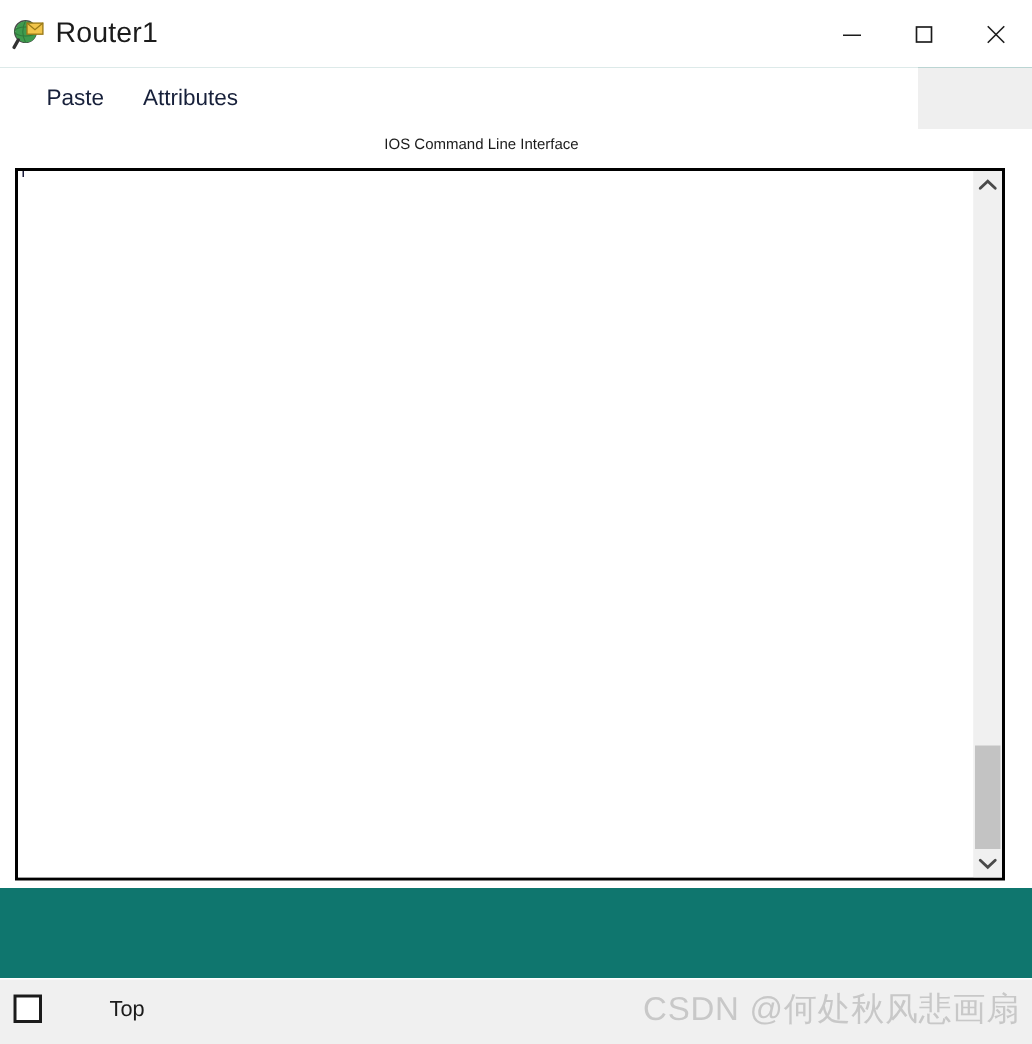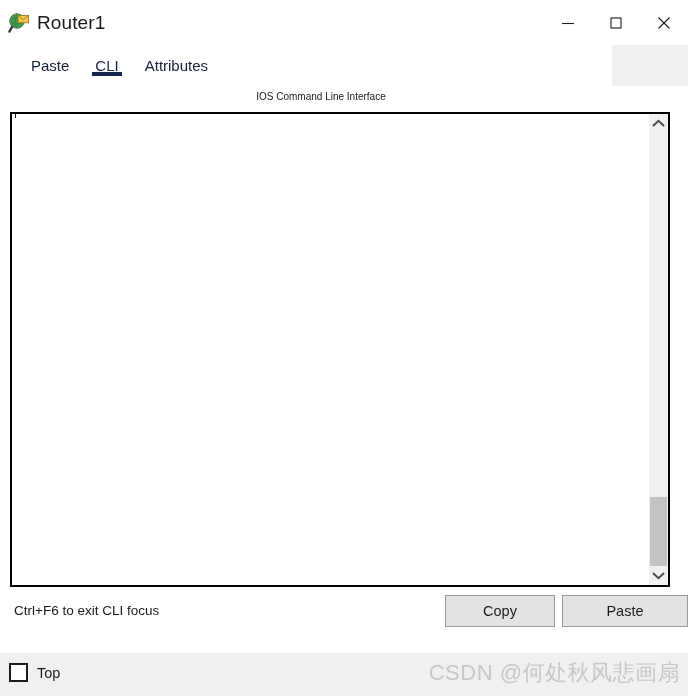--- a/index.html
+++ b/index.html
@@ -189,21 +189,21 @@
 
   
   #footer {
     position: absolute; left: 0; top: 652px;
     width: 688px; height: 44px;
     background: #f0f0f0;
     border-top: 1px solid #ffffff;
   }
   #topcheck {
     position: absolute; left: 9px; top: 10px;
-    display: flex; align-items: center;
+    display: flex; align-items: center; gap: 36px;
   }
   #topcheck .box {
     width: 19px; height: 19px;
     background: #ffffff;
     border: 2px solid #1b1b1b;
   }
   #topcheck .lbl {
     margin-left: 9px;
     font-size: 14.5px;
     color: #1b1b1b;
@@ -257,24 +257,20 @@
         </svg>
       </div>
     </div>
   </div>
 
   <div id="tabstrip">
     <div id="tabstrip-white"></div>
     <div id="tabs">
       <div class="tab">
         <span>Paste</span>
-      </div>
-      <div class="tab active">
-        <span>CLI</span>
-        <span class="tab-underline"></span>
       </div>
       <div class="tab">
         <span>Attributes</span>
       </div>
     </div>
   </div>
 
   <div id="content">
     <div id="cli-heading">IOS Command Line Interface</div>
 
@@ -293,29 +289,20 @@
         <div id="sb-thumb"></div>
         <div class="sb-arrow" id="sb-down">
           <svg width="13" height="9" viewBox="0 0 13 9">
             <path d="M1.5 2.5 L6.5 7.2 L11.5 2.5" fill="none" stroke="#4a4a4a" stroke-width="1.9" stroke-linecap="round"></path>
           </svg>
         </div>
       </div>
     </div>
   </div>
 
-  <div id="bottombar">
-    <div id="hint">Ctrl+F6 to exit CLI focus</div>
-    <div class="btn" id="btn-copy">
-      <span>Copy</span>
-    </div>
-    <div class="btn" id="btn-paste">
-      <span>Paste</span>
-    </div>
-  </div>
 
   <div id="footer">
     <div id="topcheck">
       <span class="box"></span>
       <span class="lbl">Top</span>
     </div>
     <div id="watermark">CSDN @何处秋风悲画扇</div>
   </div>
 
 </div>

